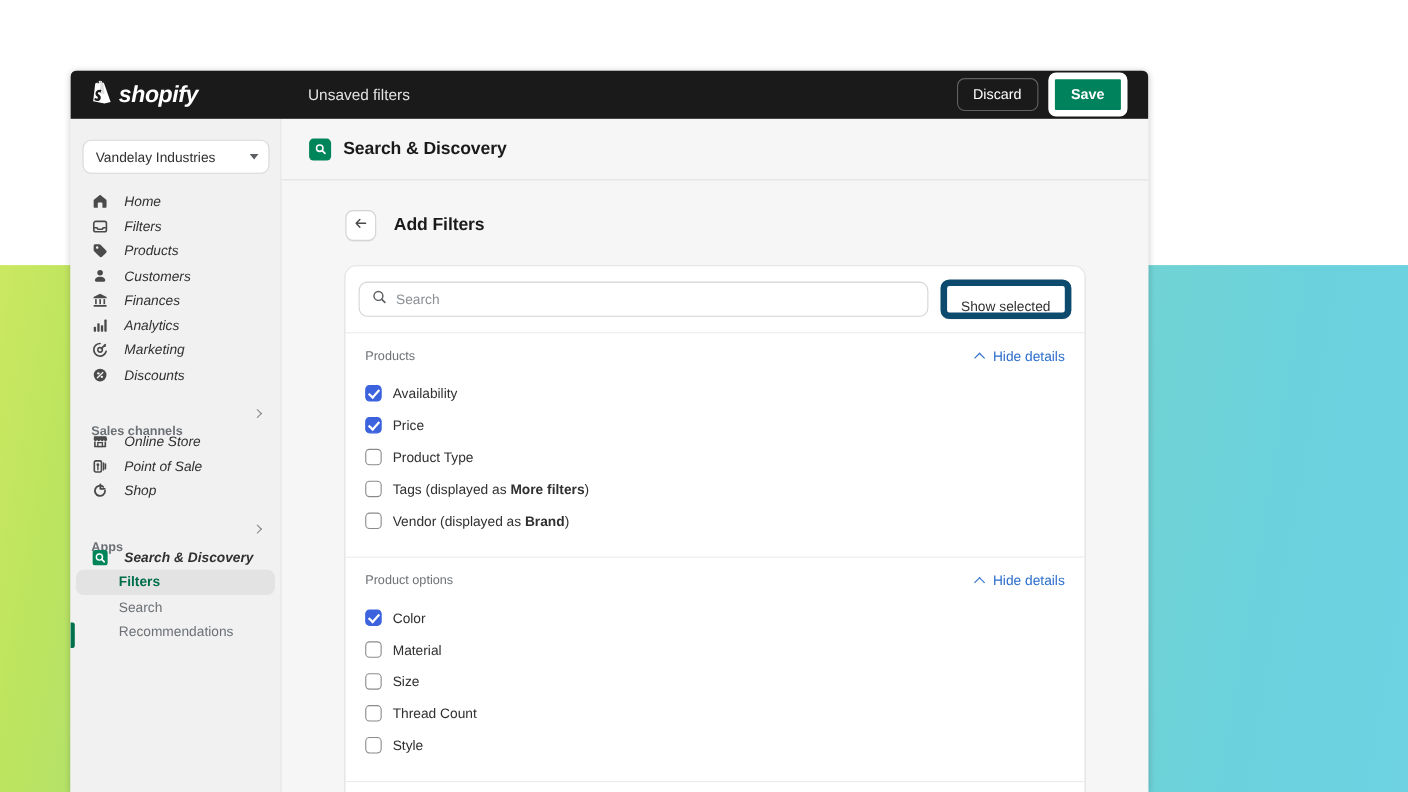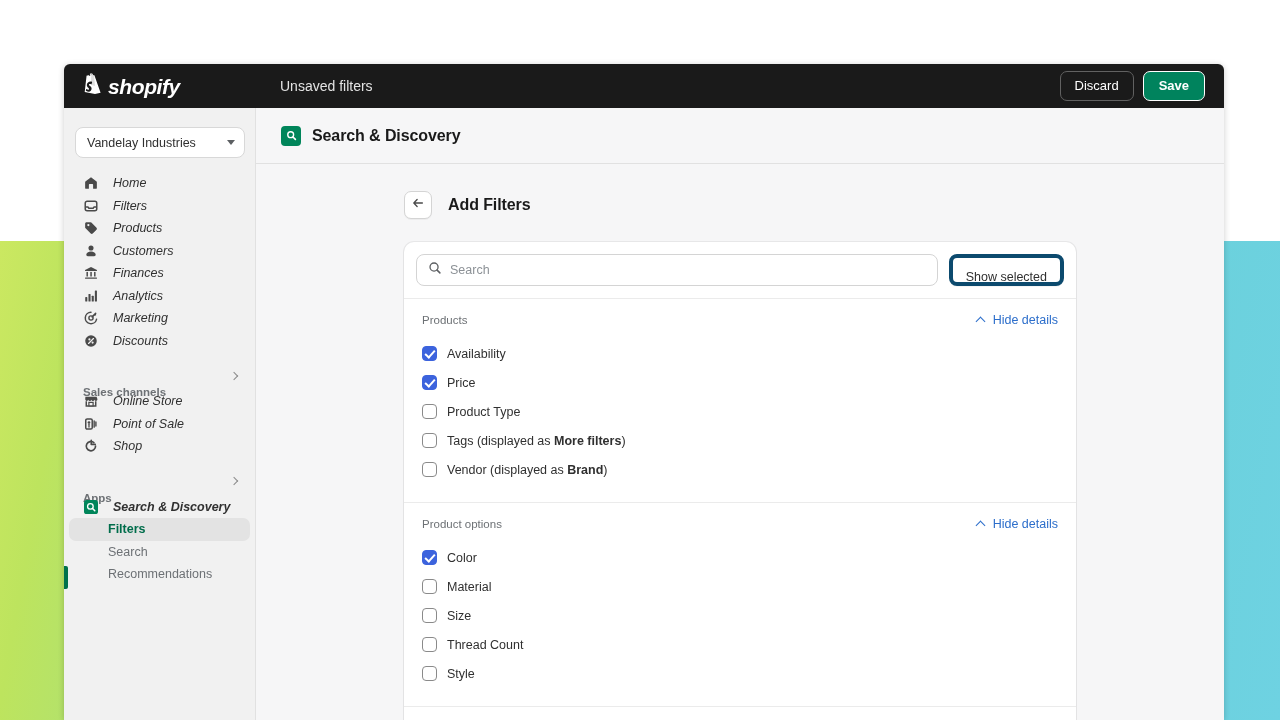--- a/index.html
+++ b/index.html
@@ -25,21 +25,21 @@
     width: 1280px;
     height: 479px;
     background: linear-gradient(100deg, #cbe861 0%, #bde45e 6%, #a8e07a 18%, #8fdca0 38%, #7ed7bd 58%, #72d3d2 74%, #6bd1dc 88%, #6ed2e2 100%);
   }
 
   
   .window {
     position: absolute;
     left: 64px;
     top: 64px;
-    width: 1160px;
+    width: 980px;
     height: 656px;
     background: #f6f6f7;
     border-radius: 6px 6px 0 0;
     overflow: hidden;
     box-shadow: 0 1px 6px rgba(0,0,0,0.20);
   }
 
   
   .topbar {
     position: relative;
@@ -84,21 +84,21 @@
     border-radius: 7px;
     font-size: 13px;
     font-family: "Liberation Sans", sans-serif;
     padding: 6px 14px;
     cursor: pointer;
     line-height: 1.3;
   }
   .btn-save {
     background: #00835d;
     color: #ffffff;
-    border: 1px solid #ffffff;
+    border: 6px solid #ffffff;
     border-radius: 7px;
     font-size: 13px;
     font-weight: 600;
     font-family: "Liberation Sans", sans-serif;
     padding: 6px 15px;
     cursor: pointer;
     line-height: 1.3;
   }
 
   
@@ -328,21 +328,21 @@
     outline: none;
     font-size: 12.5px;
     font-family: "Liberation Sans", sans-serif;
     color: #303030;
     background: transparent;
   }
   .search-field input::placeholder { color: #8c9196; }
   .btn-show-selected {
     height: 32px;
     background: #ffffff;
-    border: 4px solid #0c4a6e;
+    border: 6px solid #0c4a6e;
     border-radius: 8px;
     font-size: 12.5px;
     font-family: "Liberation Sans", sans-serif;
     color: #303030;
     padding: 12px 13px;
     cursor: pointer;
     box-shadow: 0 1px 0 rgba(0,0,0,0.04);
     white-space: nowrap;
   }
 

